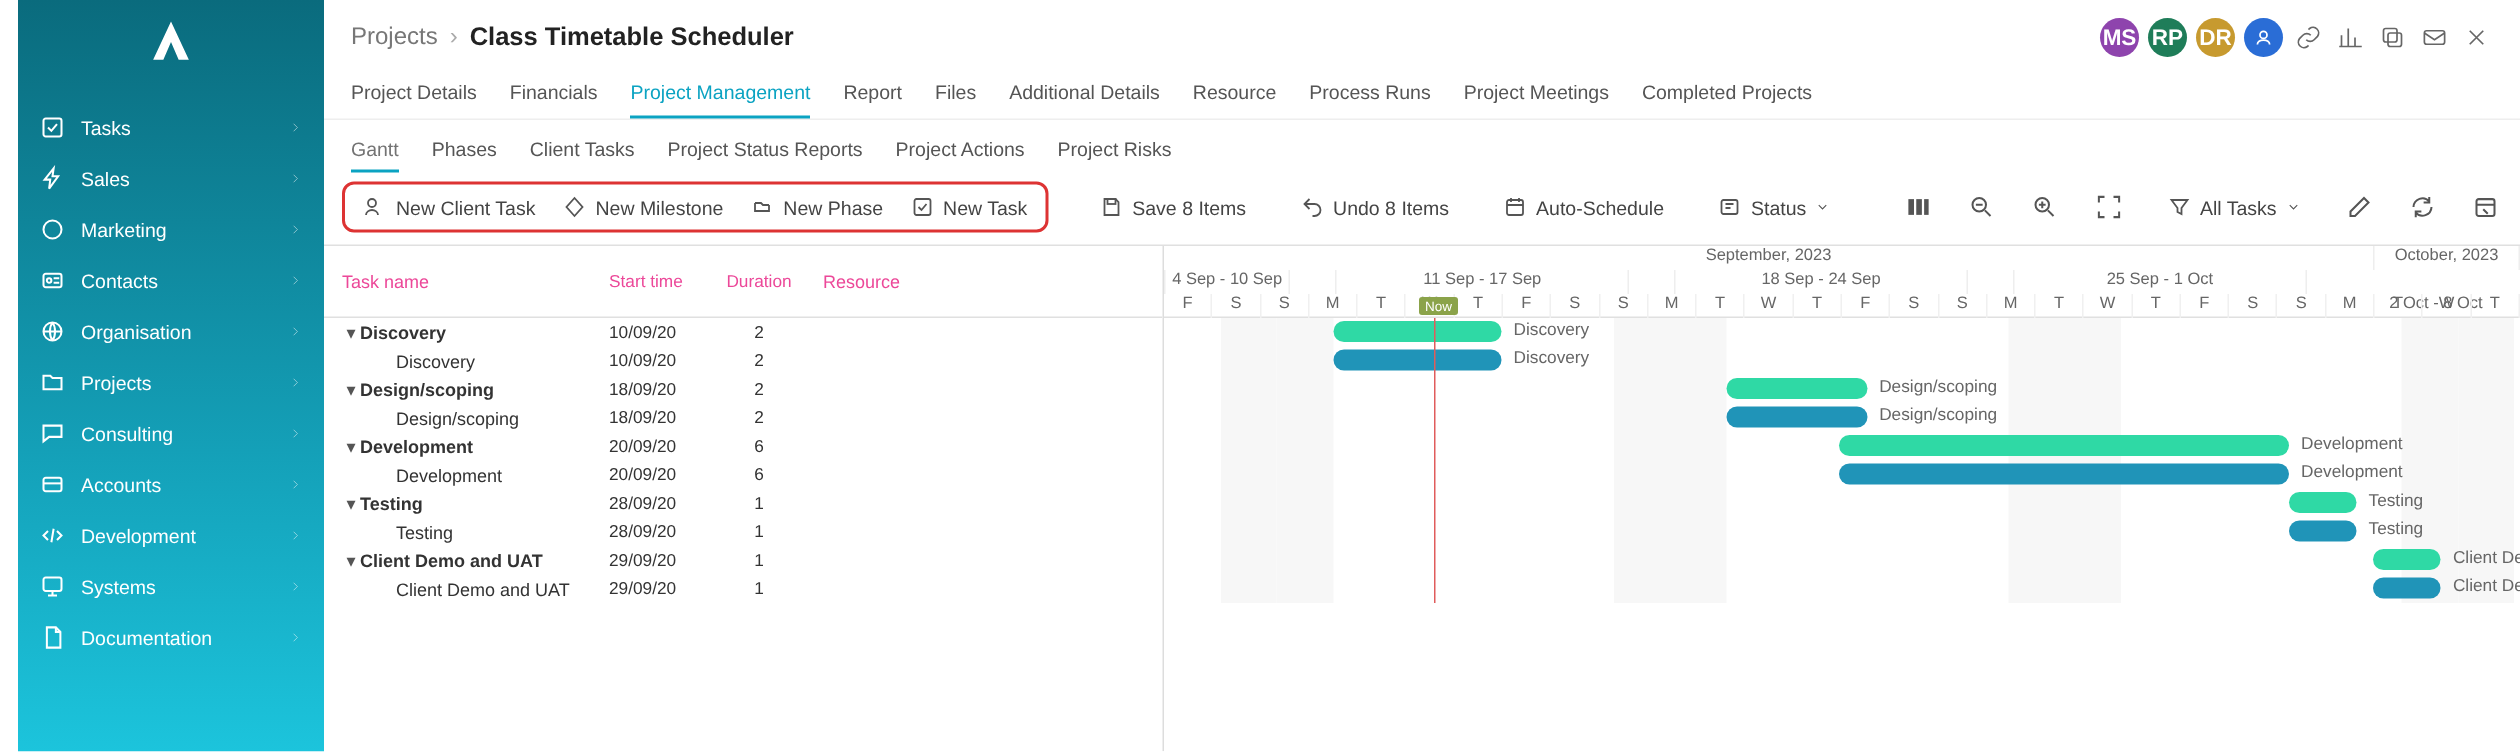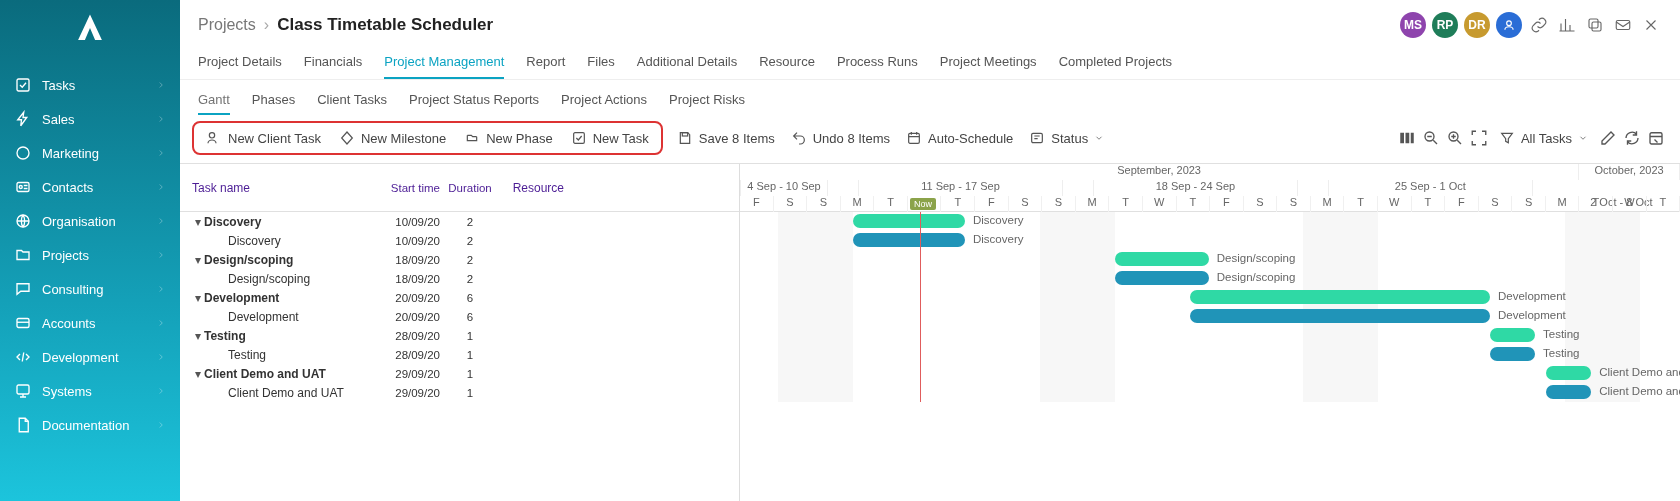--- a/index.html
+++ b/index.html
@@ -9,26 +9,27 @@
     color: #333;
     background: #fff;
     width: 1680px;
     height: 501px;
     overflow: hidden;
   }
   .app { display: flex; height: 100%; }
 
   
   .sidebar {
-    width: 180px;
+    width: 204px;
     background: linear-gradient(180deg, #0a6b7d 0%, #14a0b8 60%, #1cc4dc 100%);
     color: #fff;
     flex-shrink: 0;
     display: flex;
     flex-direction: column;
+    margin-left: 12px;
   }
   .logo {
     height: 56px;
     display: flex;
     align-items: center;
     justify-content: center;
   }
   .logo svg { width: 34px; height: 34px; fill: #fff; }
   .nav { padding-top: 12px; }
   .nav-item {
@@ -50,21 +51,21 @@
   .header {
     display: flex;
     align-items: center;
     padding: 12px 18px 4px 18px;
   }
   .breadcrumb { font-size: 16px; display: flex; align-items: center; gap: 8px; }
   .breadcrumb .crumb-root { color: #777; }
   .breadcrumb .sep { color: #aaa; }
   .breadcrumb .crumb-title { font-weight: 700; color: #222; font-size: 17px; }
   .header-right { margin-left: auto; display: flex; align-items: center; gap: 6px; }
-  .avatar { width: 26px; height: 26px; border-radius: 50%; color: #fff; font-size: 12px; font-weight: 600; display: flex; align-items: center; justify-content: center; }
+  .avatar { width: 26px; height: 26px; border-radius: 50%; color: #fff; font-size: 15px; font-weight: 600; display: flex; align-items: center; justify-content: center; }
   .hact { width: 22px; height: 22px; display:flex; align-items:center; justify-content:center; cursor:pointer; }
   .hact svg { width: 18px; height: 18px; stroke: #666; fill: none; stroke-width:1.5; }
 
   
   .tabs1, .tabs2 {
     display: flex;
     gap: 22px;
     padding: 6px 18px 0 18px;
     border-bottom: 1px solid #eee;
     font-size: 13px;
@@ -74,21 +75,21 @@
   .tab { padding: 6px 0 8px 0; cursor: pointer; white-space: nowrap; }
   .tab.active { color: #0ba3c2; border-bottom: 2px solid #0ba3c2; font-weight: 500; }
   .tab2 { padding: 6px 0 6px 0; cursor: pointer; }
   .tab2.active { color: #737373; border-bottom: 2px solid #0ba3c2; font-weight: 500; }
 
   
   .toolbar {
     display: flex;
     align-items: center;
     padding: 6px 12px 8px 12px;
-    gap: 0;
+    gap: 20px;
     border-bottom: 1px solid #e0e0e0;
   }
   .tb-group-highlight {
     border: 2px solid #d33;
     border-radius: 8px;
     padding: 3px 4px;
     display: flex;
     gap: 2px;
     margin-right: 6px;
   }
@@ -114,25 +115,25 @@
     width: 560px;
     flex-shrink: 0;
     border-right: 1px solid #ddd;
     overflow: hidden;
   }
   .gantt-left-header {
     display: flex;
     height: 48px;
     border-bottom: 1px solid #e0e0e0;
     font-size: 12px;
-    color: #4c1d95;
+    color: #ec4899;
     align-items: center;
   }
   .col-name { flex: 0 0 190px; padding-left: 12px; }
-  .col-start { flex: 0 0 70px; text-align: right; }
+  .col-start { flex: 0 0 70px; text-align: left; }
   .col-dur  { flex: 0 0 60px; text-align: center; }
   .col-res  { flex: 0 0 64px; text-align: right; }
   .tree-row {
     display: flex;
     height: 19px;
     align-items: center;
     font-size: 12px;
   }
   .tree-row .col-name { display:flex; align-items:center; }
   .tree-row.parent .task-label { font-weight: 600; }

